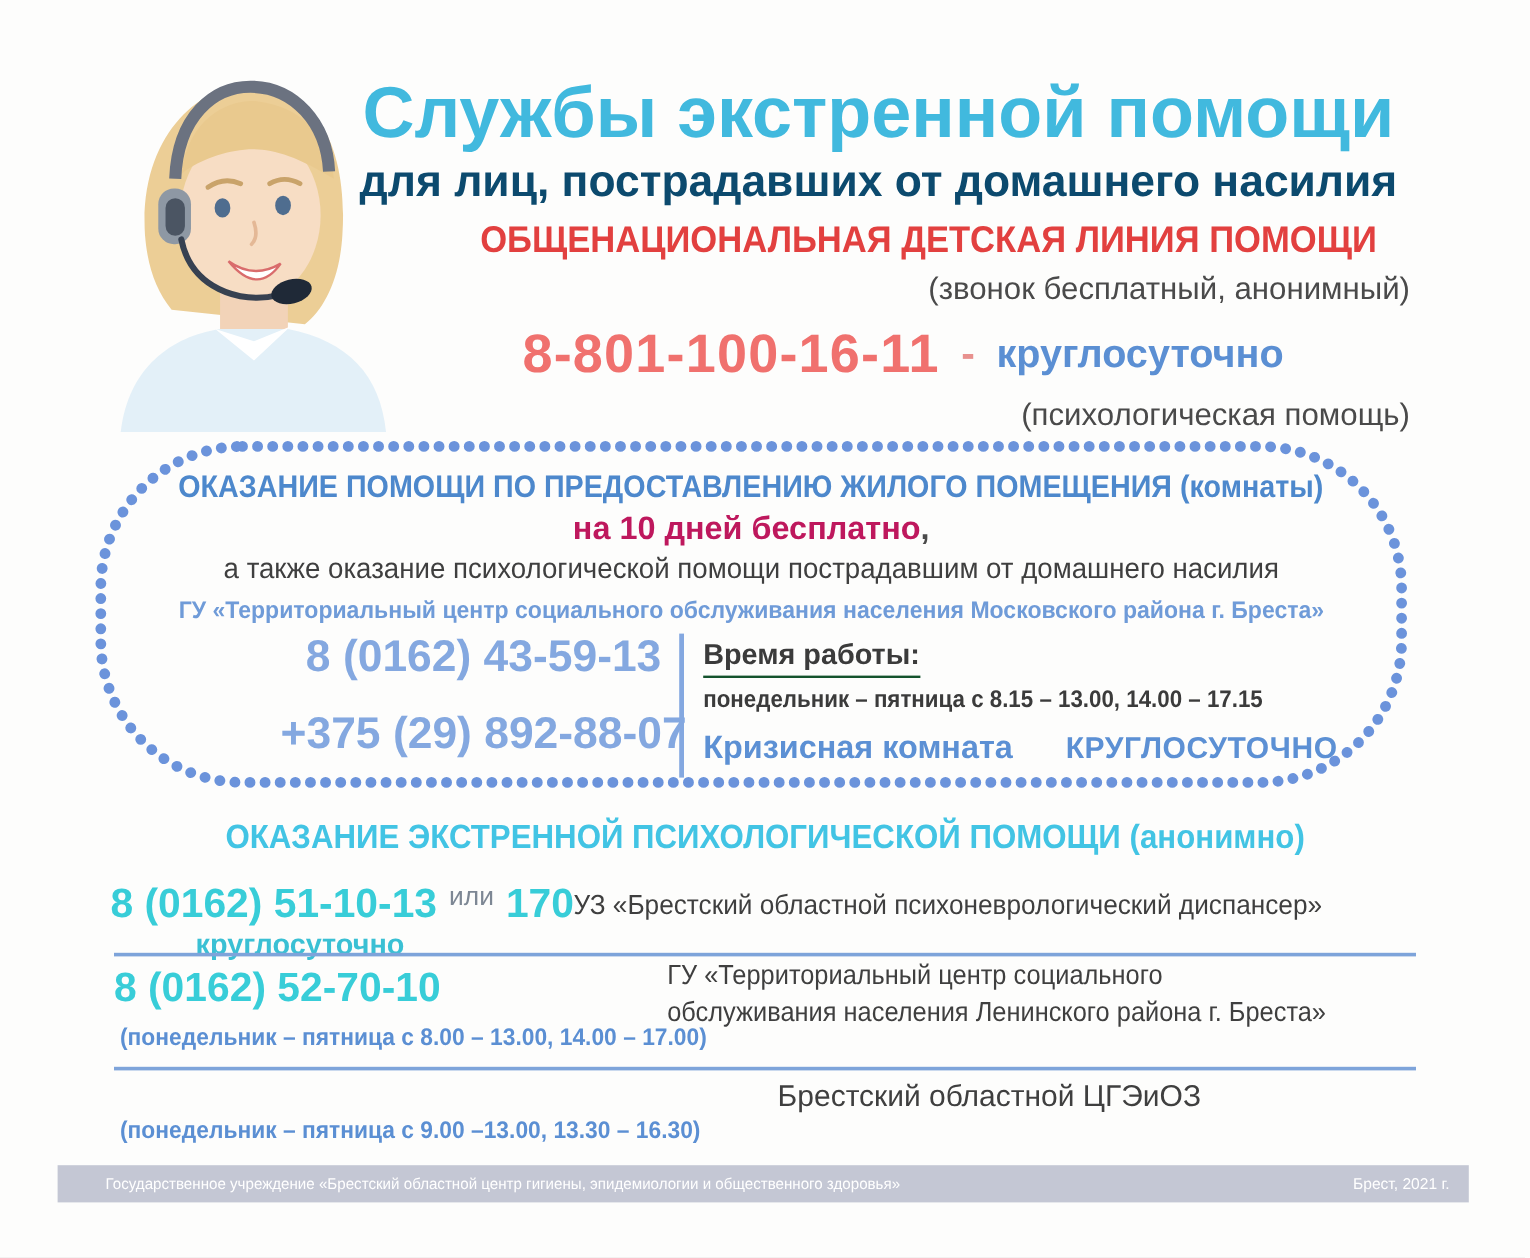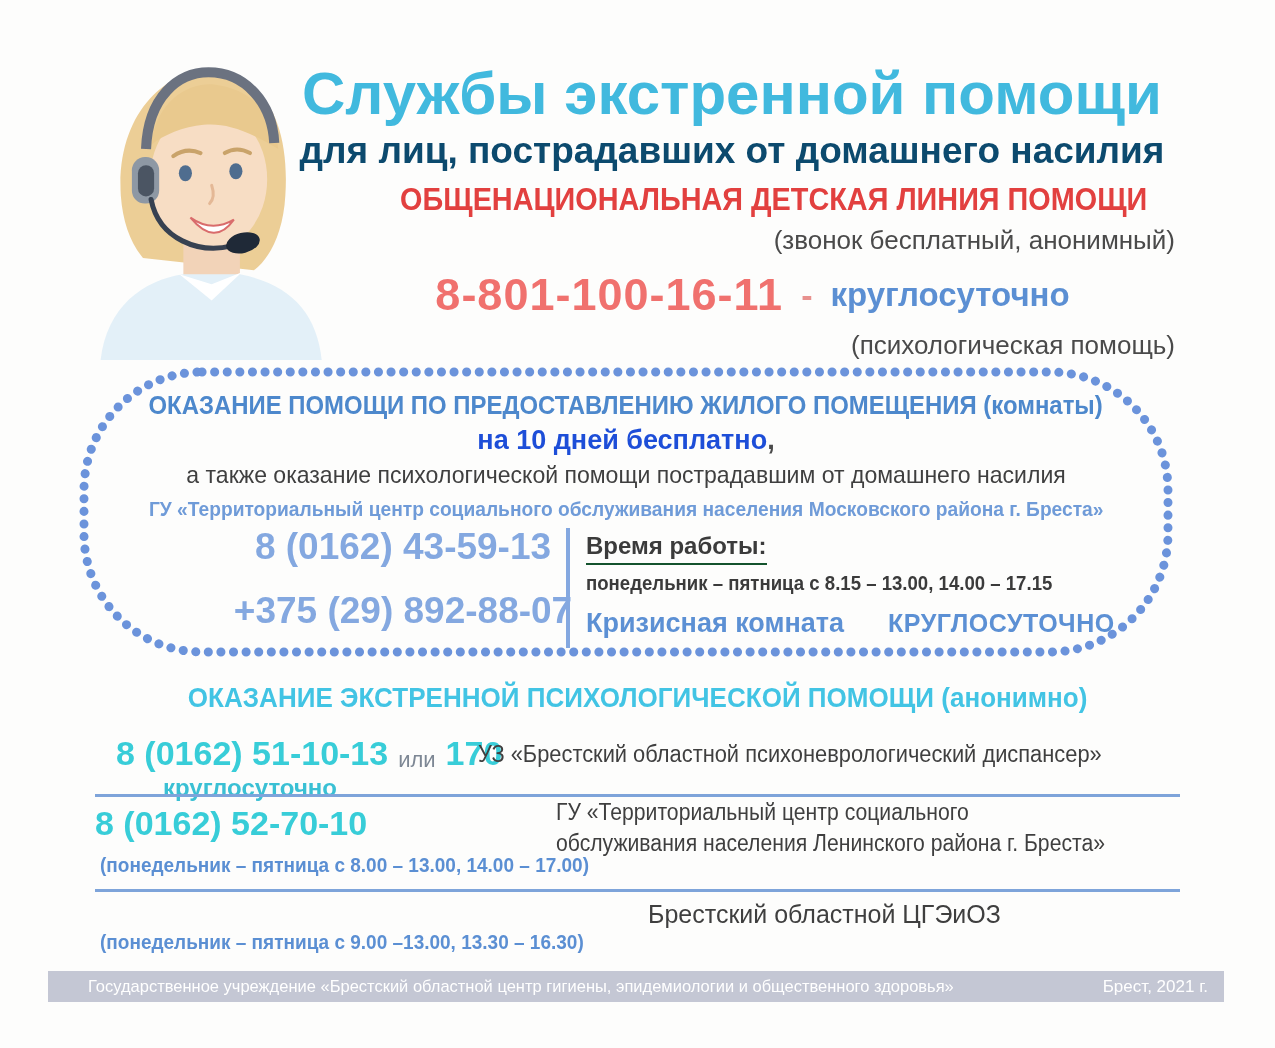--- a/index.html
+++ b/index.html
@@ -28,21 +28,21 @@
   .hotline-dash { font-size:34px; font-weight:bold; color:#e8918e; }
   .hotline-avail { font-size:33px; font-weight:bold; color:#5b8fd3; }
   .hotline-type { font-size:26px; color:#4a4a4a; margin-top:9px; }
 
   
   .housing-box { position:absolute; left:78px; top:366px; width:1096px; height:292px; text-align:center; }
   .dots { position:absolute; left:0; top:0; width:100%; height:100%; }
   .hb-title { position:relative; padding-top:24px; font-size:26px; font-weight:bold; color:#4d88cc; white-space:nowrap; }
   .hb-title .condensed { transform:scaleX(0.92); }
   .hb-highlight { position:relative; margin-top:4px; font-size:27px; font-weight:bold; }
-  .hb-highlight .hl { color:#1d4ed8; }
+  .hb-highlight .hl { color:#be185d; }
   .hb-highlight .hl-suffix { color:#4a4a4a; }
   .hb-subtitle { position:relative; margin-top:5px; font-size:24px; color:#3f3f3f; white-space:nowrap; }
   .hb-subtitle .condensed { transform:scaleX(0.96); }
   .hb-org { position:relative; margin-top:9px; font-size:20px; font-weight:bold; color:#6f9bd8; white-space:nowrap; }
   .hb-org .condensed { transform:scaleX(0.96); }
   .hb-phone1, .hb-phone2 { position:absolute; left:85px; width:480px; text-align:center;
     font-size:37px; font-weight:bold; color:#84a8e0; white-space:nowrap; }
   .hb-phone1 { top:160px; }
   .hb-phone2 { top:224px; }
   .hb-vline { position:absolute; left:488px; top:162px; width:4px; height:120px; background:#84a8e0; }
@@ -50,39 +50,39 @@
   .hb-hours-label { font-size:24px; font-weight:bold; color:#3b3b3b; border-bottom:2px solid #14532d; padding-bottom:3px; display:inline-block; }
   .hb-hours { font-size:20px; font-weight:bold; color:#3b3b3b; margin-top:7px; white-space:nowrap; }
   .hb-crisis { margin-top:13px; display:flex; gap:44px; align-items:baseline; }
   .crisis-label { font-size:27px; color:#5c90d4; font-weight:bold; }
   .crisis-avail { font-size:25px; font-weight:bold; color:#5c90d4; letter-spacing:0.5px; }
 
   
   .psych-title { position:absolute; left:0; top:682px; width:100%; text-align:center;
     font-size:28px; font-weight:bold; color:#42c4e4; white-space:nowrap; }
   .num { font-size:34px; font-weight:bold; color:#38cdd8; white-space:nowrap; }
-  .r1-phone { position:absolute; left:116px; top:734px; display:flex; align-items:flex-end; gap:10px; }
+  .r1-phone { position:absolute; left:92px; top:734px; display:flex; align-items:flex-start; gap:10px; }
   .r1-phone .or { font-size:22px; color:#7d8794; }
   .r1-avail { position:absolute; left:120px; top:774px; width:260px; text-align:center;
     font-size:24px; font-weight:bold; color:#3ac0d4; }
   .r1-org { position:absolute; left:478px; top:741px; font-size:23px; color:#3f3f3f; white-space:nowrap; }
   .divider { position:absolute; left:95px; width:1085px; height:3px; background:#7ea4da; }
   .divider1 { top:794px; }
   .divider2 { top:889px; }
   .r2-phone { position:absolute; left:95px; top:804px; }
   .r2-org { position:absolute; left:556px; top:797px; font-size:23px; color:#3f3f3f; line-height:31px; white-space:nowrap; }
   .r2-sched { position:absolute; left:100px; top:854px; font-size:20px; font-weight:bold; color:#5b8fd3; white-space:nowrap; }
   .r3-phones { position:absolute; left:95px; top:895px; display:flex; gap:26px; }
   .r3-org { position:absolute; left:648px; top:900px; font-size:25px; color:#3f3f3f; white-space:nowrap; }
   .r3-sched { position:absolute; left:100px; top:931px; font-size:20px; font-weight:bold; color:#5b8fd3; white-space:nowrap; }
 
   
   .footer { position:absolute; left:48px; top:971px; width:1176px; height:31px;
     background:#c4c7d4; color:#ffffff; display:flex; align-items:center;
-    justify-content:space-between; padding:0 16px 0 40px; font-size:17px; }
+    justify-content:space-between; padding:0 16px 0 40px; font-size:13px; }
   .footer .f-text, .footer .f-date { white-space:nowrap; }
 </style>
 </head>
 <body>
 
 <div class="page">
 
   <div class="photo">
     <svg viewBox="0 0 265 315" width="268" height="318">
       <path d="M58,152 C53,70 104,28 145,28 C196,28 226,76 221,152 C219,188 206,214 190,226 L80,214 C67,198 60,178 58,152 Z" fill="#ecce96"></path>

